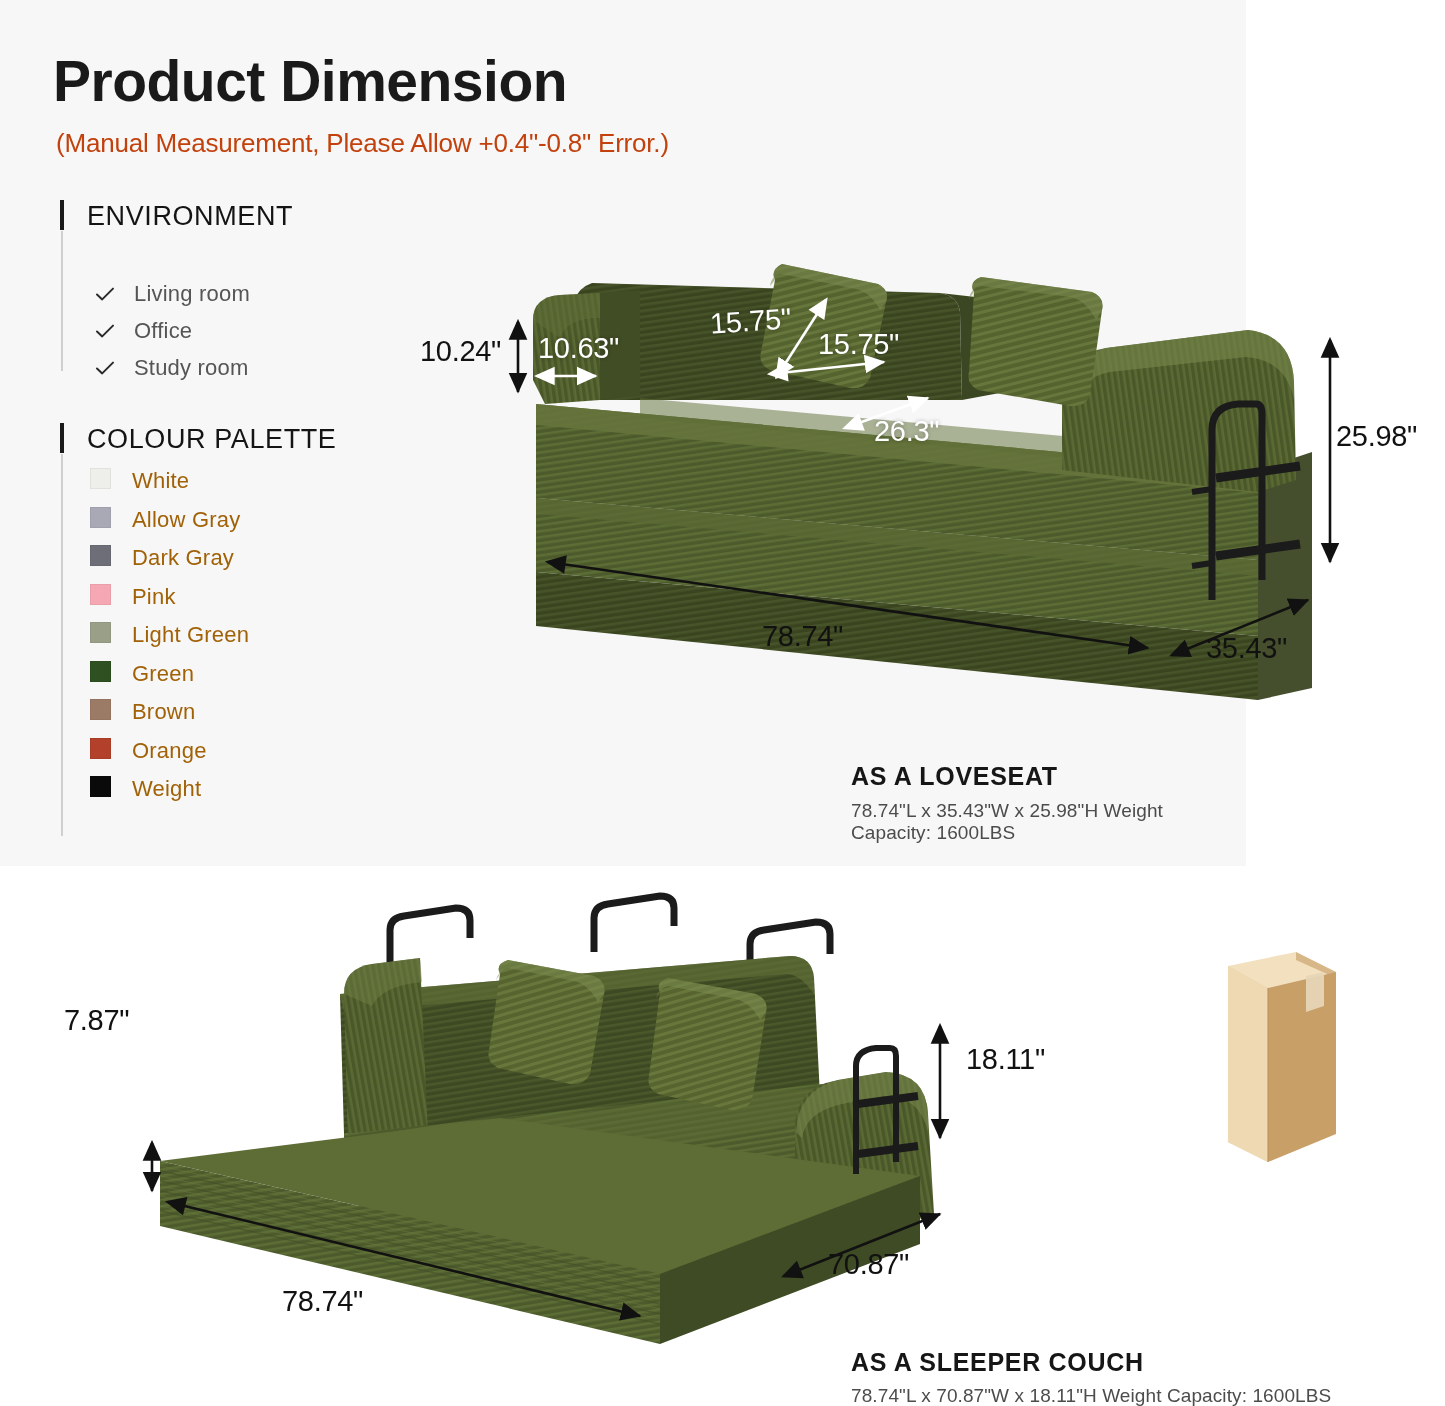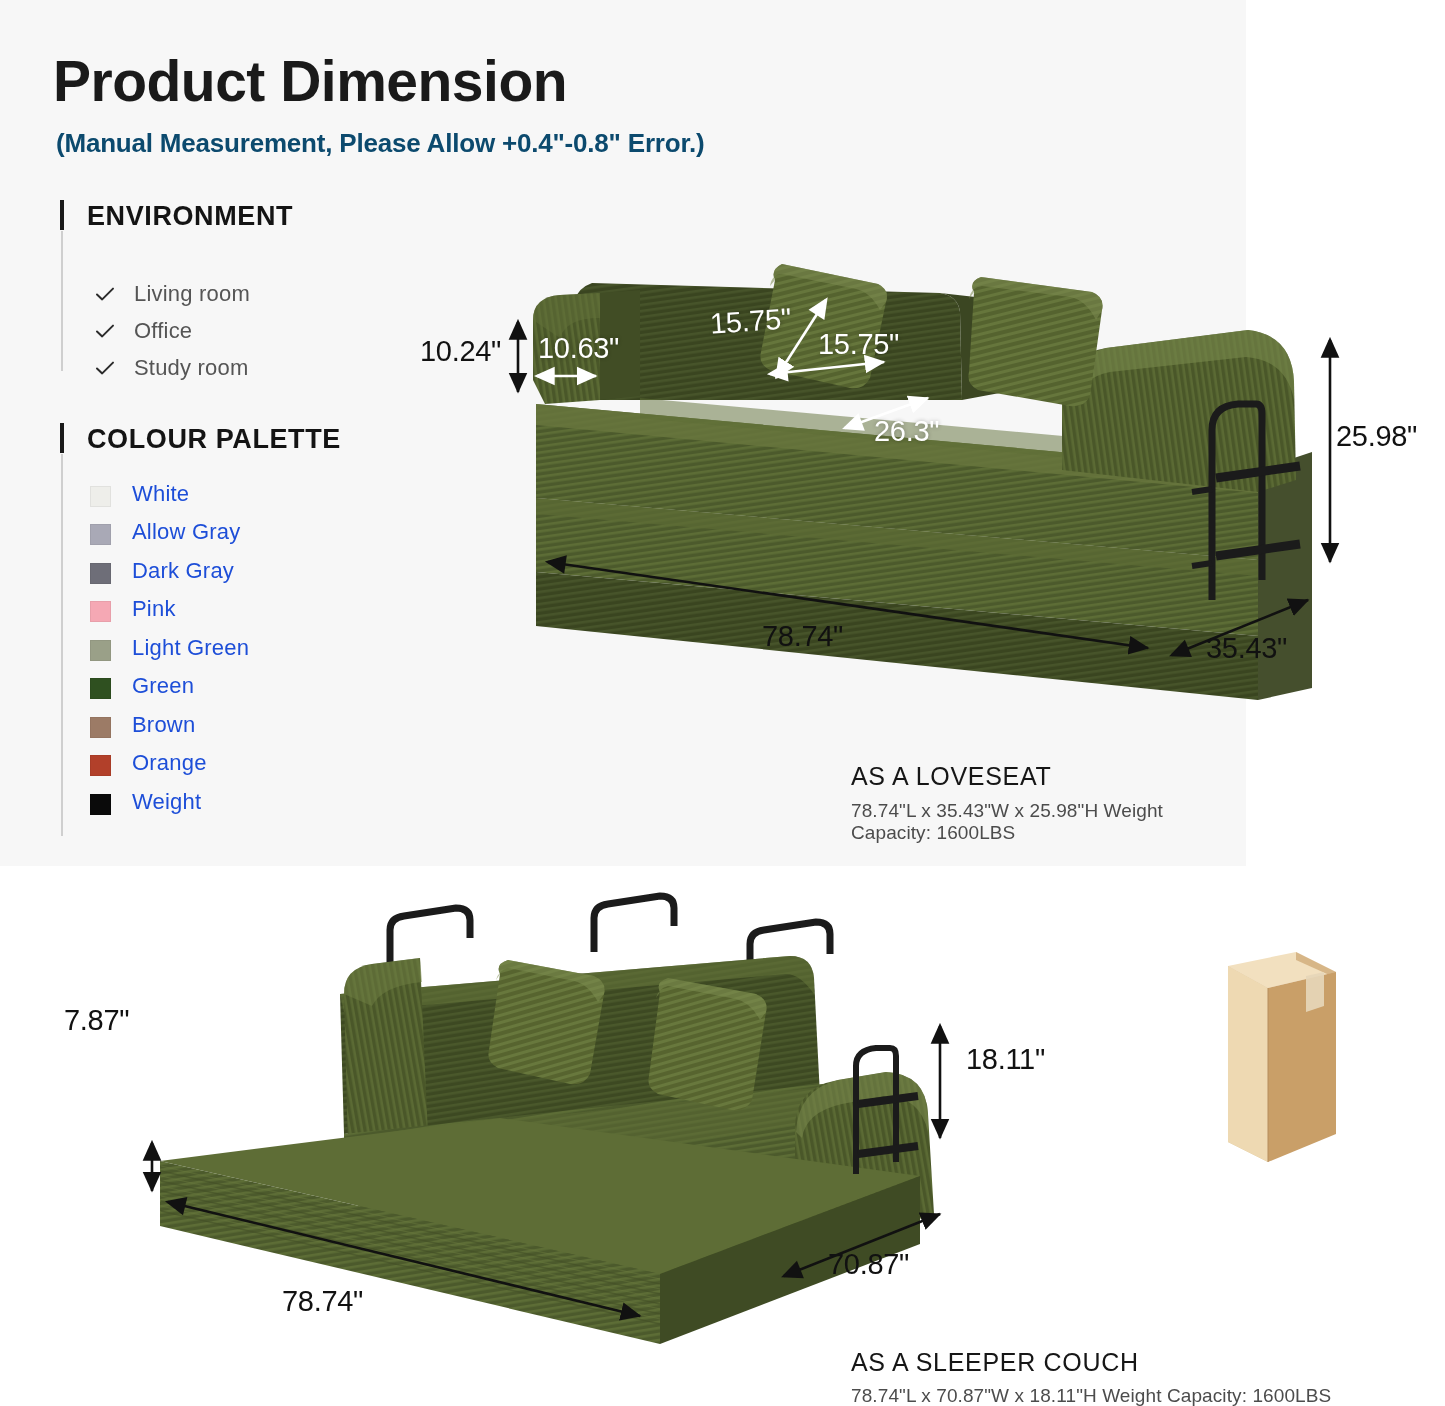--- a/index.html
+++ b/index.html
@@ -23,29 +23,29 @@
   }
 
   
   #page-title {
     position: absolute; left: 53px; top: 52px;
     font-size: 57px; font-weight: 700; letter-spacing: -0.5px;
     color: #1a1a1a; line-height: 1.05;
   }
   #page-subtitle {
     position: absolute; left: 56px; top: 128px;
-    font-size: 26px; font-weight: 700; color: #0c4a6e;
+    font-size: 26px; font-weight: 400; color: #c2410c;
     letter-spacing: -0.2px;
   }
 
   
   .side-block { position: absolute; left: 56px; }
   .block-head {
     position: relative;
-    font-size: 27px; font-weight: 700; letter-spacing: 0.6px;
+    font-size: 27px; font-weight: 400; letter-spacing: 0.6px;
     color: #141414; padding-left: 31px; line-height: 1; text-align: right;
   }
   .block-head .bar {
     position: absolute; left: 4px; top: -3px;
     width: 4px; height: 30px; background: #1a1a1a;
   }
   .rail {
     position: absolute; left: 5px; width: 1.5px;
     background: #cfcfcf;
   }
@@ -56,31 +56,31 @@
     font-size: 22px; color: #555; letter-spacing: 0.2px;
   }
   .chk {
     width: 22px; height: 22px; margin-right: 18px;
     flex: 0 0 22px; position: relative;
   }
   .chk svg { display: block; }
 
   .pal-list { position: absolute; left: 34px; top: 42px; }
   .pal-item {
-    display: flex; align-items: flex-end; height: 38.5px;
-    font-size: 22px; color: #1d4ed8; letter-spacing: 0.2px;
+    display: flex; align-items: flex-start; height: 38.5px;
+    font-size: 22px; color: #a16207; letter-spacing: 0.2px;
   }
   .sw {
     width: 21px; height: 21px; margin-right: 21px; flex: 0 0 21px;
     border: 1px solid rgba(0,0,0,0.05);
   }
 
   
   .cap-title {
-    position: absolute; font-size: 25px; font-weight: 400;
+    position: absolute; font-size: 25px; font-weight: 700;
     letter-spacing: 0.7px; color: #161616;
   }
   .cap-sub {
     position: absolute; font-size: 19px; font-weight: 400;
     color: #4c4c4c; letter-spacing: 0.1px;
   }
 
   
   .dim {
     position: absolute; font-size: 29px; font-weight: 400;

